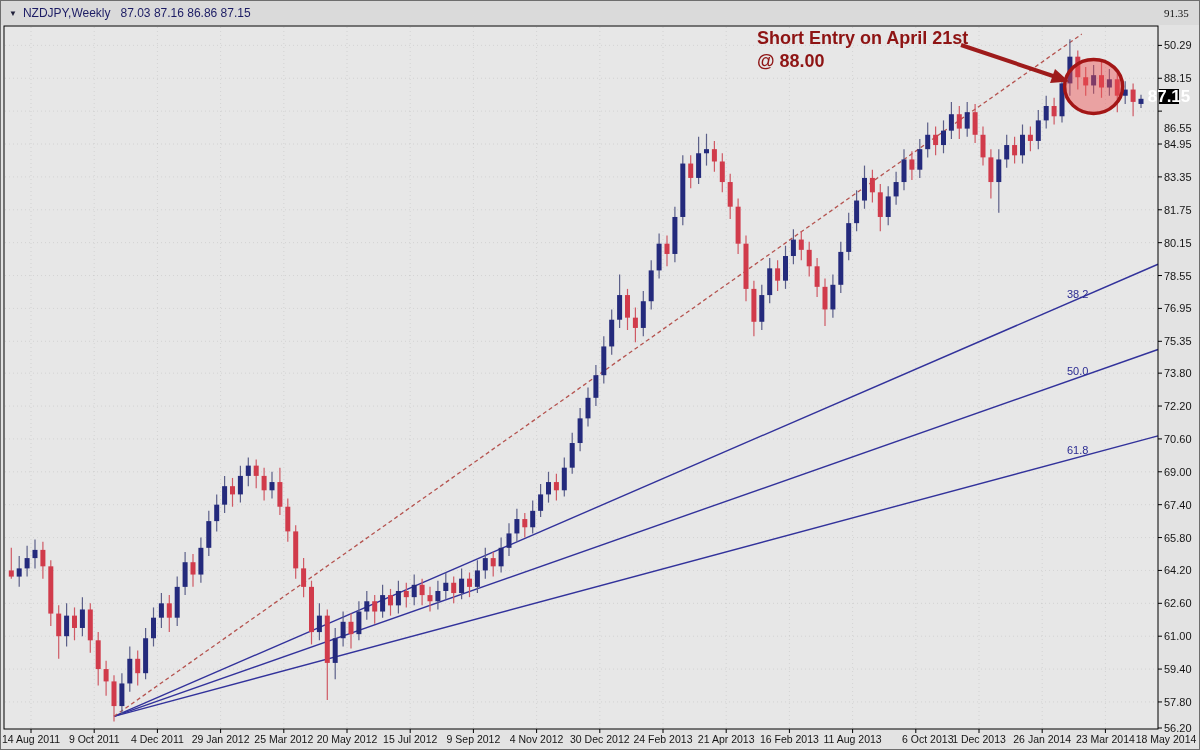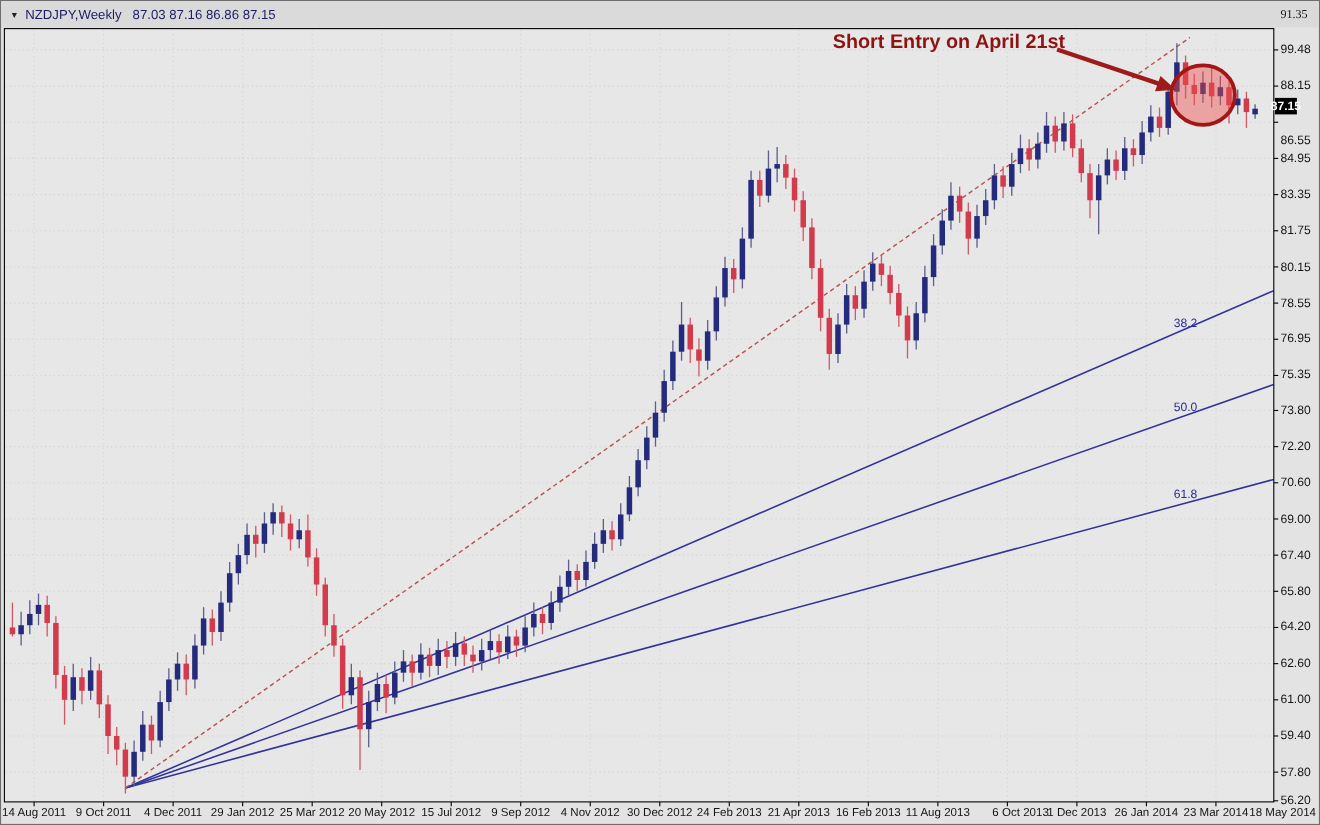--- a/index.html
+++ b/index.html
@@ -21,21 +21,21 @@
     position:absolute;left:1163px;width:36px;font-size:11px;color:#141414;
     line-height:14px;white-space:nowrap;
   }
   .xlab{
     position:absolute;top:732px;font-size:10.5px;color:#141414;
     transform:translateX(-50%);white-space:nowrap;
   }
   .fiblab{position:absolute;font-size:11px;color:#2b2b92;white-space:nowrap;}
   .price-tag{
     position:absolute;left:1158px;top:88px;width:20px;height:15px;
-    background:#000;color:#fff;font-size:11px;font-weight:bold;
+    background:#000;color:#fff;font-size:17px;font-weight:bold;
     display:flex;align-items:center;justify-content:center;
   }
   .annotation{
     position:absolute;left:756px;top:26px;
     font-size:18px;font-weight:bold;line-height:23px;color:#8e1414;
   }
 </style>
 </head>
 <body>
 
@@ -423,21 +423,21 @@
     </svg>
 
   <div class="titlebar">
     <span class="tri">▼</span>
     <span class="sym">NZDJPY,Weekly</span>
     <span class="quotes">87.03 87.16 86.86 87.15</span>
   </div>
 
   <div id="y-axis">
       <div class="ylab" style="top: 4.5px; font-family: Liberation Serif, serif;">91.35</div>
-      <div class="ylab" style="top: 37.38px;">99.48</div>
+      <div class="ylab" style="top: 37.38px;">50.29</div>
       <div class="ylab" style="top: 70.26px;">88.15</div>
       <div class="ylab" style="top: 120px;">86.55</div>
       <div class="ylab" style="top: 136.02px;">84.95</div>
       <div class="ylab" style="top: 168.9px;">83.35</div>
       <div class="ylab" style="top: 201.78px;">81.75</div>
       <div class="ylab" style="top: 234.66px;">80.15</div>
       <div class="ylab" style="top: 267.54px;">78.55</div>
       <div class="ylab" style="top: 300.42px;">76.95</div>
       <div class="ylab" style="top: 333.3px;">75.35</div>
       <div class="ylab" style="top: 365.152px;">73.80</div>
@@ -477,15 +477,16 @@
   <div id="fib-labels">
       <div class="fiblab" style="left: 1066px; top: 286.645px;">38.2</div>
       <div class="fiblab" style="left: 1066px; top: 364.494px;">50.0</div>
       <div class="fiblab" style="left: 1066px; top: 443.28px;">61.8</div>
     </div>
 
   <div class="price-tag">87.15</div>
 
   <div class="annotation">
     <div>Short Entry on April 21st</div>
+    <div>@ 88.00</div>
   </div>
 
 </div>
 
 </body></html>

